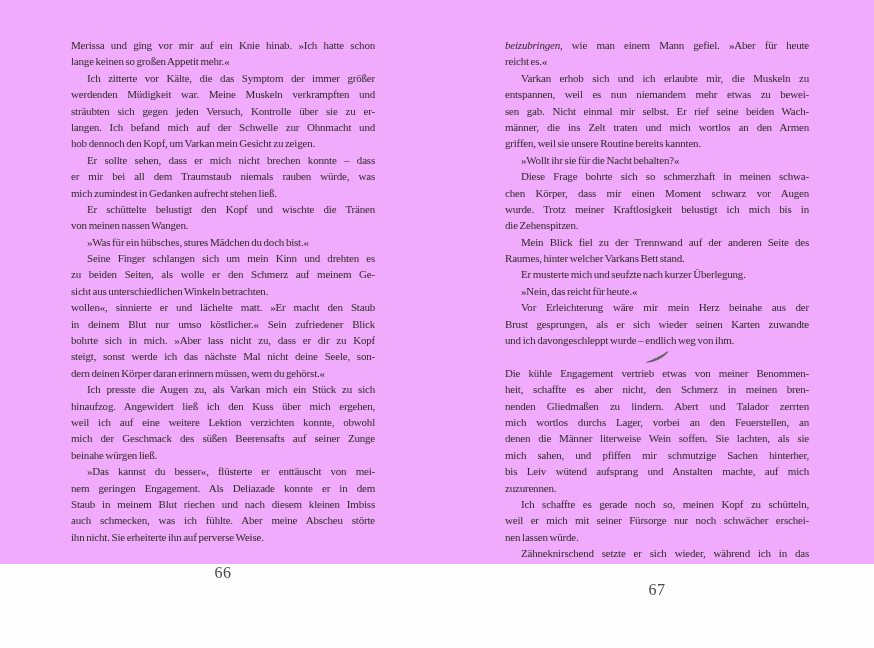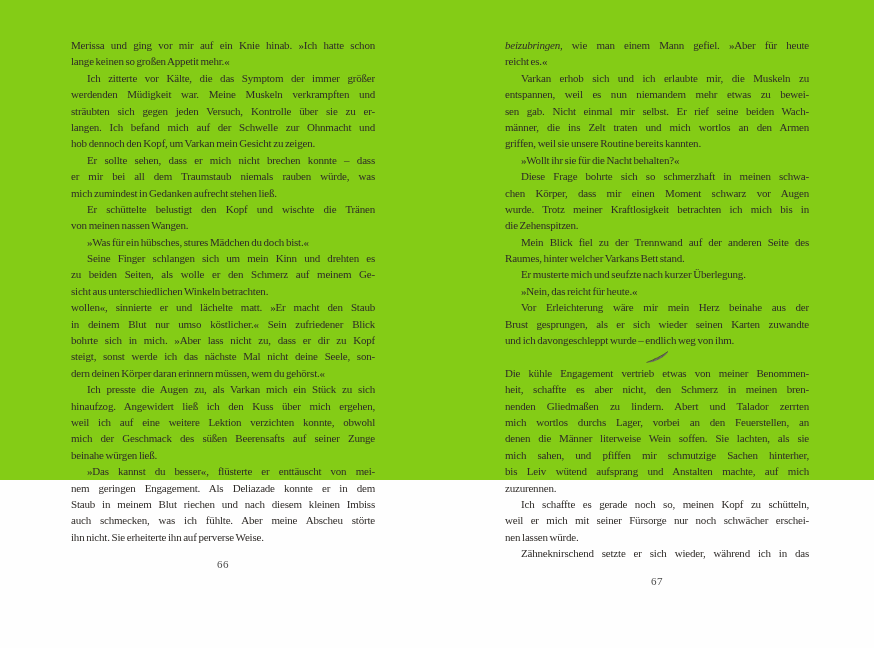--- a/index.html
+++ b/index.html
@@ -4,22 +4,22 @@
 <style>
   html, body { margin: 0; padding: 0; }
   body {
     width: 874px; height: 648px;
     background: #fefefe;
     font-family: "Liberation Serif", "DejaVu Serif", serif;
     overflow: hidden;
   }
   .spread {
     position: relative;
-    width: 874px; height: 480px;
-    background: #84cc16;
+    width: 874px; height: 564px;
+    background: #f0abfc;
     font-family: Liberation Serif, serif;
   }
   .page {
     position: absolute;
     top: 37px;
     width: 304px;
   }
   .page-left  { left: 71px; }
   .page-right { left: 505px; }
   .page-body {
@@ -43,23 +43,23 @@
   .line.indent { text-indent: 16px; }
   .it { font-style: italic; }
   .orn-line {
     height: 16.4px;
     display: flex;
     align-items: center;
     justify-content: center;
   }
   .feather { display: block; }
   .page-number {
-    margin-top: 13px;
+    margin-top: 19px;
     text-align: center;
-    font-size: 11px;
+    font-size: 16px;
     letter-spacing: 0.5px;
     color: #4a4a4a;
   }
 </style>
 </head>
 <body>
 
 <div class="spread">
 
   <section class="page page-left">
@@ -104,21 +104,21 @@
         <div class="line just"><span class="it">beizubringen</span><span>, wie man einem Mann gefiel. »Aber für heute</span></div>
         <div class="line">reicht es.«</div>
         <div class="line just indent">Varkan erhob sich und ich erlaubte mir, die Muskeln zu</div>
         <div class="line just">entspannen, weil es nun niemandem mehr etwas zu bewei-</div>
         <div class="line just">sen gab. Nicht einmal mir selbst. Er rief seine beiden Wach-</div>
         <div class="line just">männer, die ins Zelt traten und mich wortlos an den Armen</div>
         <div class="line">griffen, weil sie unsere Routine bereits kannten.</div>
         <div class="line indent">»Wollt ihr sie für die Nacht behalten?«</div>
         <div class="line just indent">Diese Frage bohrte sich so schmerzhaft in meinen schwa-</div>
         <div class="line just">chen Körper, dass mir einen Moment schwarz vor Augen</div>
-        <div class="line just">wurde. Trotz meiner Kraftlosigkeit betrachten ich mich bis in</div>
+        <div class="line just">wurde. Trotz meiner Kraftlosigkeit belustigt ich mich bis in</div>
         <div class="line">die Zehenspitzen.</div>
         <div class="line just indent">Mein Blick fiel zu der Trennwand auf der anderen Seite des</div>
         <div class="line">Raumes, hinter welcher Varkans Bett stand.</div>
         <div class="line indent">Er musterte mich und seufzte nach kurzer Überlegung.</div>
         <div class="line indent">»Nein, das reicht für heute.«</div>
         <div class="line just indent">Vor Erleichterung wäre mir mein Herz beinahe aus der</div>
         <div class="line just">Brust gesprungen, als er sich wieder seinen Karten zuwandte</div>
         <div class="line">und ich davongeschleppt wurde – endlich weg von ihm.</div>
   <div class="orn-line">
     <svg class="feather" width="26" height="14" viewBox="0 0 26 14" aria-hidden="true">

